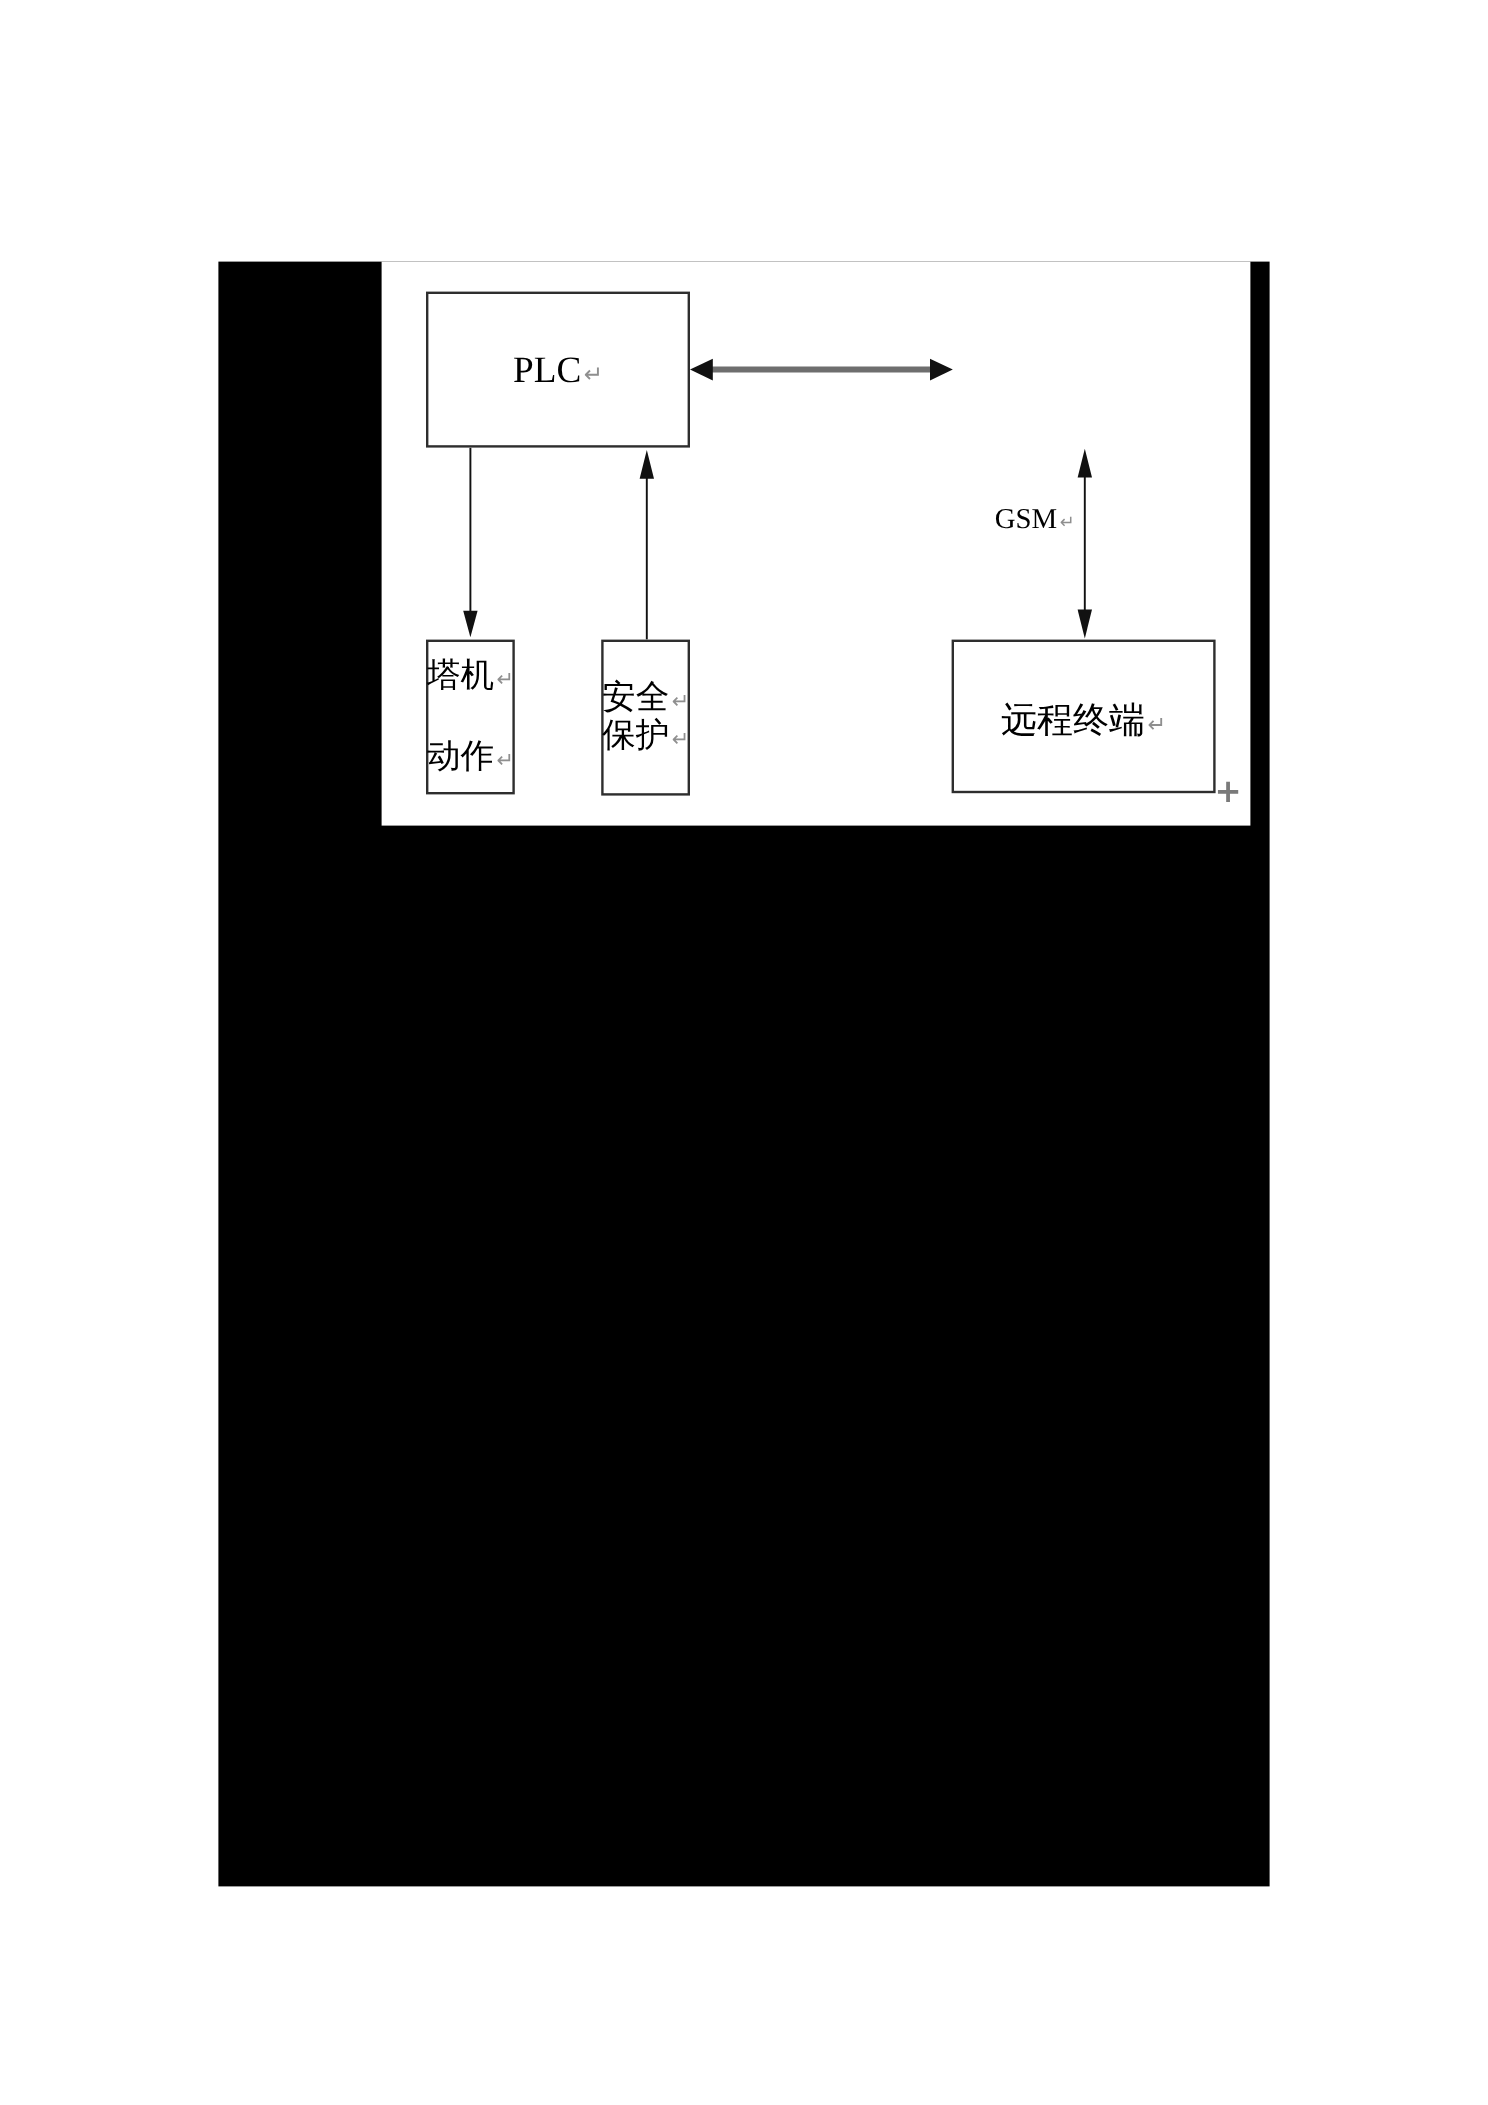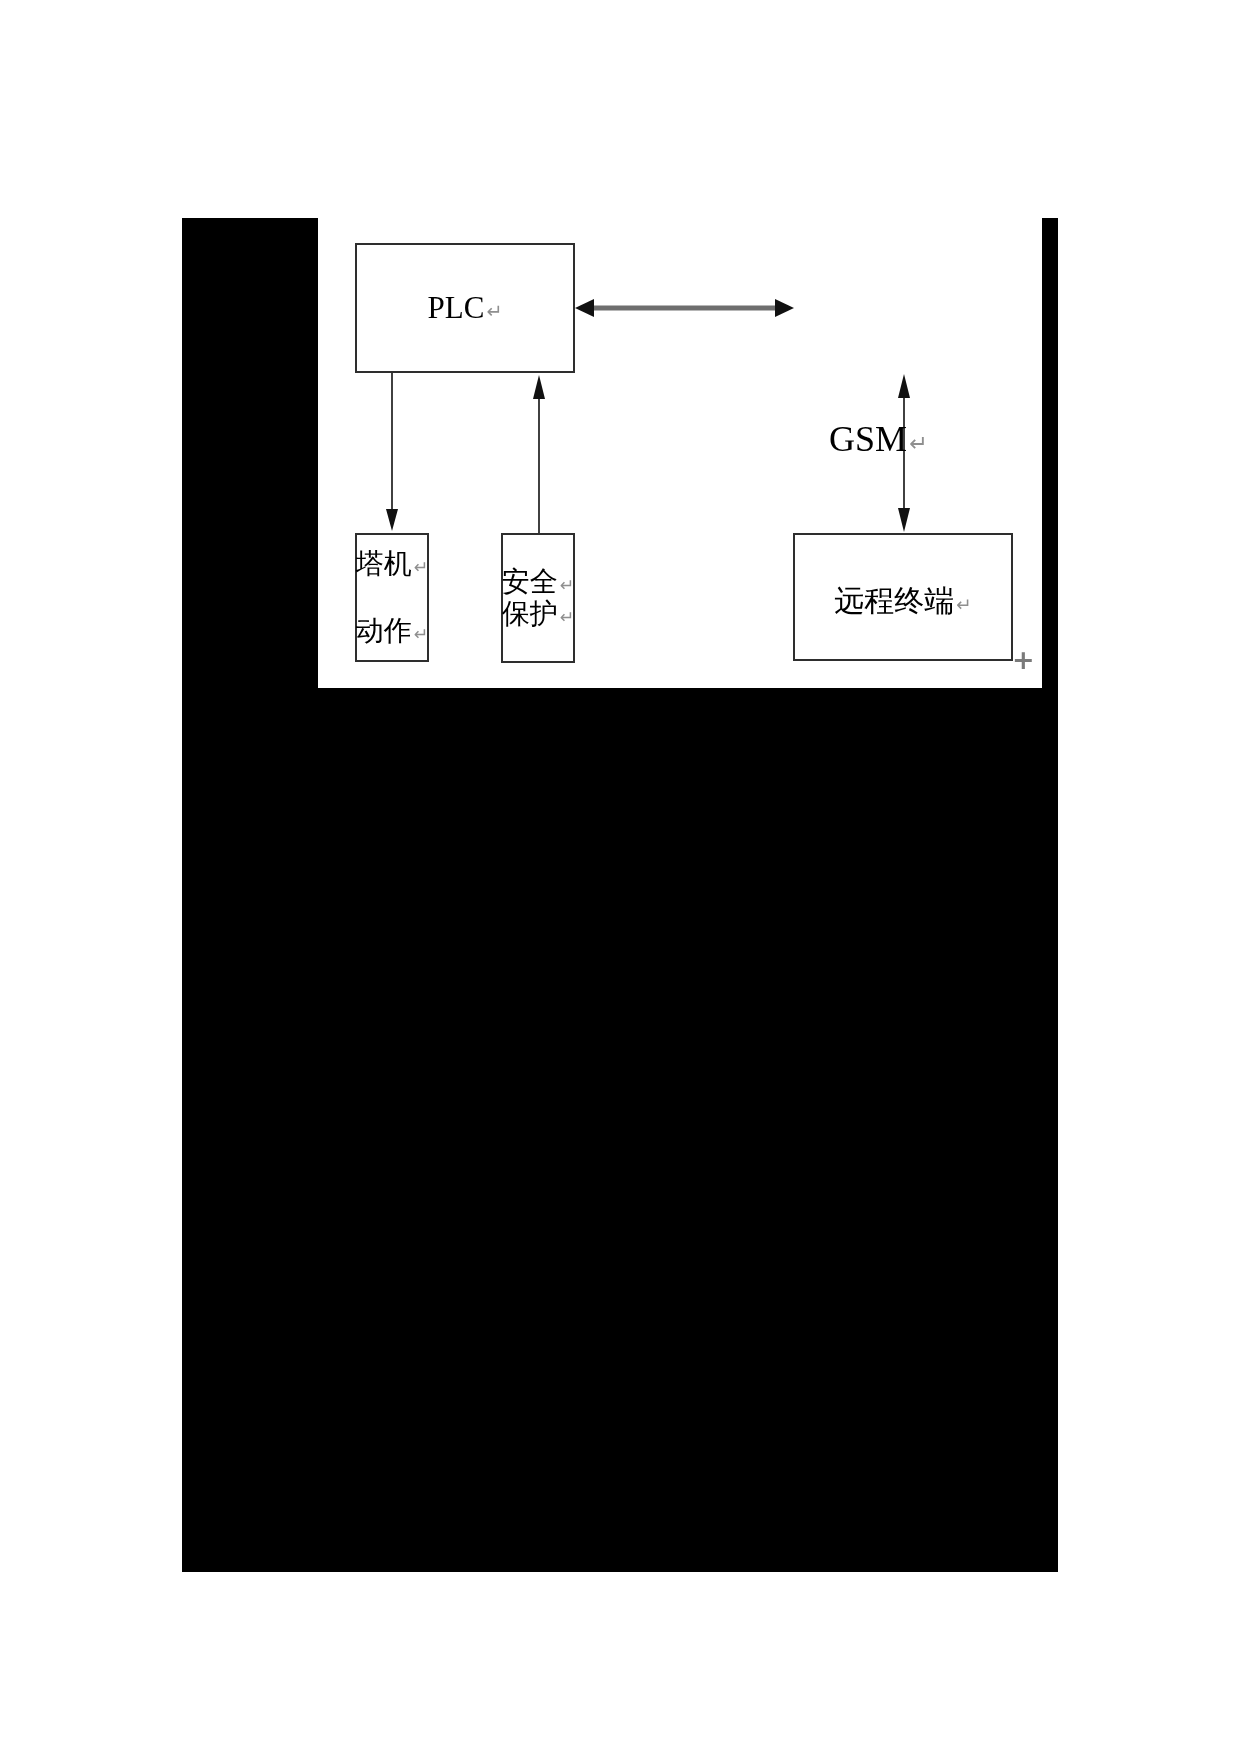--- a/index.html
+++ b/index.html
@@ -43,21 +43,21 @@
   .node-remote{left:475px;top:315px;width:220px;height:128px;font-size:30px;padding-top:8px;}
   .node-line{white-space:nowrap;}
   .retmark{
     color:var(--return-mark-color);
     font-size:0.62em;
     margin-left:2px;
     font-family:"DejaVu Sans",sans-serif;
   }
   .gsm-label{
     position:absolute;left:511px;top:203px;
-    font-size:36px;line-height:1;white-space:nowrap;
+    font-size:24px;line-height:1;white-space:nowrap;
   }
   .anchor-mark{
     position:absolute;left:694px;top:428px;
     font-size:27px;line-height:1;
     color:var(--anchor-color);
     font-family:"DejaVu Sans",sans-serif;
     font-weight:bold;
   }
   svg.arrows{position:absolute;left:0;top:0;width:713px;height:470px;}
   .shaft{stroke:var(--bus-arrow-shaft);stroke-width:5;}

